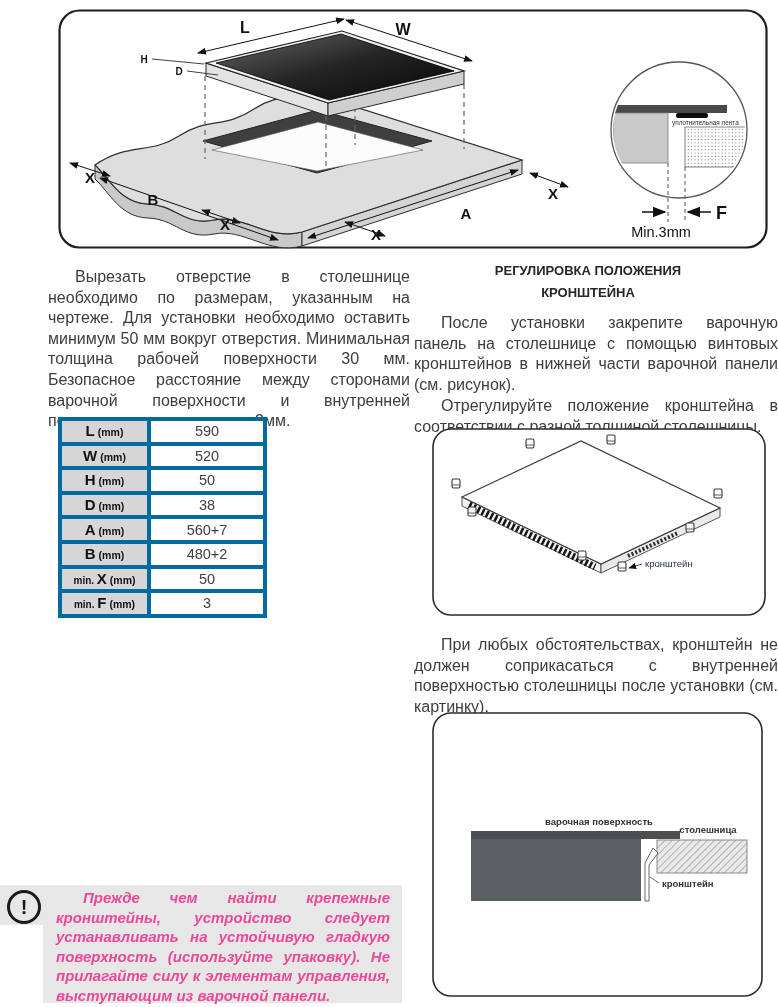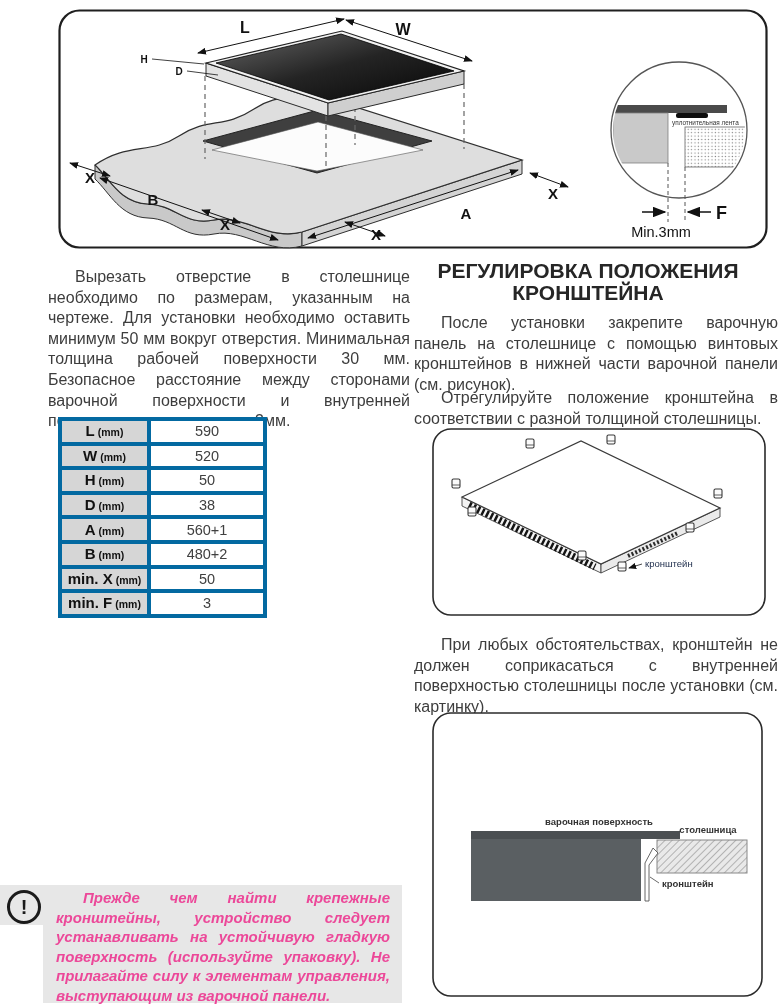--- a/index.html
+++ b/index.html
@@ -1,29 +1,29 @@
 <!DOCTYPE html>
 <html><head>
 <meta charset="utf-8">
 <style>
   html,body{margin:0;padding:0;background:#fff;}
   .page{position:relative;width:778px;height:1007px;background:#fff;overflow:hidden;
         font-family:"Liberation Sans","DejaVu Sans",sans-serif;color:#3d3d3d;}
   .abs{position:absolute;}
   .para{font-size:16px;line-height:20.6px;text-align:justify;margin:8px;}
   .indent{text-indent:27px;}
-  .r-heading{font-size:21px;font-weight:bold;text-align:center;line-height:22px;color:#262626;}
+  .r-heading{font-size:13px;font-weight:bold;text-align:center;line-height:22px;color:#262626;}
   
   .spec-table{border-collapse:collapse;table-layout:fixed;}
   .spec-table td{border:4px solid #0369a1;height:20.6px;text-align:center;vertical-align:middle;padding:0;}
   .spec-table td.lbl{width:85px;background:#d6d6d6;font-weight:bold;color:#111;}
   .spec-table td.val{width:112px;font-size:14.5px;color:#404040;background:#fff;}
   .letter{font-size:15px;}
   .unit{font-size:10.5px;margin-left:3px;}
-  .prefix{font-size:15px;margin-top:36px;}
+  .prefix{font-size:10px;margin-top:36px;}
   
   .warn-band{background:#e7e7e7;}
   .warn-text{font-size:15px;font-weight:bold;font-style:italic;line-height:19.5px;
              color:#ec4899;text-align:justify;text-indent:27px;margin:0;}
   .warn-icon{width:28px;height:28px;border:3px solid #1a1a1a;border-radius:50%;
              display:flex;align-items:center;justify-content:center;
              font-weight:bold;font-size:20px;color:#1a1a1a;background:transparent;}
   
   svg text{font-family:"Liberation Sans","DejaVu Sans",sans-serif;fill:#111;}
   .dim{font-weight:bold;font-size:15px;}
@@ -144,21 +144,21 @@
       <tr>
         <td class="lbl"><span class="prefix"></span><span class="letter">H</span><span class="unit">(mm)</span></td>
         <td class="val">50</td>
       </tr>
       <tr>
         <td class="lbl"><span class="prefix"></span><span class="letter">D</span><span class="unit">(mm)</span></td>
         <td class="val">38</td>
       </tr>
       <tr>
         <td class="lbl"><span class="prefix"></span><span class="letter">A</span><span class="unit">(mm)</span></td>
-        <td class="val">560+1</td>
+        <td class="val">560+7</td>
       </tr>
       <tr>
         <td class="lbl"><span class="prefix"></span><span class="letter">B</span><span class="unit">(mm)</span></td>
         <td class="val">480+2</td>
       </tr>
       <tr>
         <td class="lbl"><span class="prefix">min. </span><span class="letter">X</span><span class="unit">(mm)</span></td>
         <td class="val">50</td>
       </tr>
       <tr>
@@ -175,21 +175,21 @@
   <div class="abs warn-band" style="left:43px;top:925px;width:359px;height:78px;"></div>
   <div class="abs warn-icon" style="left:7px;top:890px;">!</div>
   <p class="abs warn-text" style="left:56px;top:888px;width:334px;">Прежде чем найти крепежные кронштейны, устройство следует устанавливать на устойчивую гладкую поверхность (используйте упаковку). Не прилагайте силу к элементам управления, выступающим из варочной панели.</p>
 
   <div class="abs r-heading" style="left:406px;top:260px;width:364px;">
     <div>РЕГУЛИРОВКА ПОЛОЖЕНИЯ</div>
     <div>КРОНШТЕЙНА</div>
   </div>
 
   <p class="abs para indent" style="left:406px;top:305px;width:364px;">После установки закрепите варочную панель на столешнице с помощью винтовых кронштейнов в нижней части варочной панели (см. рисунок).</p>
-  <p class="abs para indent" style="left:406px;top:380px;width:364px;">Отрегулируйте положение кронштейна в соответствии с разной толщиной столешницы.</p>
+  <p class="abs para indent" style="left:406px;top:388px;width:364px;">Отрегулируйте положение кронштейна в соответствии с разной толщиной столешницы.</p>
 
   <svg class="abs" style="left:432px;top:428px;" width="334" height="188" viewBox="0 0 334 188">
     <rect x="1" y="1" width="332" height="186" rx="18" fill="#fff" stroke="#2b2b2b" stroke-width="1.6"></rect>
     <g>
       <path d="M30,69 L169,136 L169,145 L30,78 Z" fill="#f3f3f3" stroke="#444" stroke-width="0.9"></path>
       <path d="M169,136 L288,80 L288,89 L169,145 Z" fill="#eaeaea" stroke="#444" stroke-width="0.9"></path>
       <polygon points="30,69 149,13 288,80 169,136" fill="#fff" stroke="#3a3a3a" stroke-width="1.2"></polygon>
       <line x1="37" y1="77" x2="163" y2="139" stroke="#141414" stroke-width="7" stroke-dasharray="2.5,2.3"></line>
       <line x1="196" y1="128" x2="246" y2="105" stroke="#2a2a2a" stroke-width="4" stroke-dasharray="2,2"></line>
     </g>

